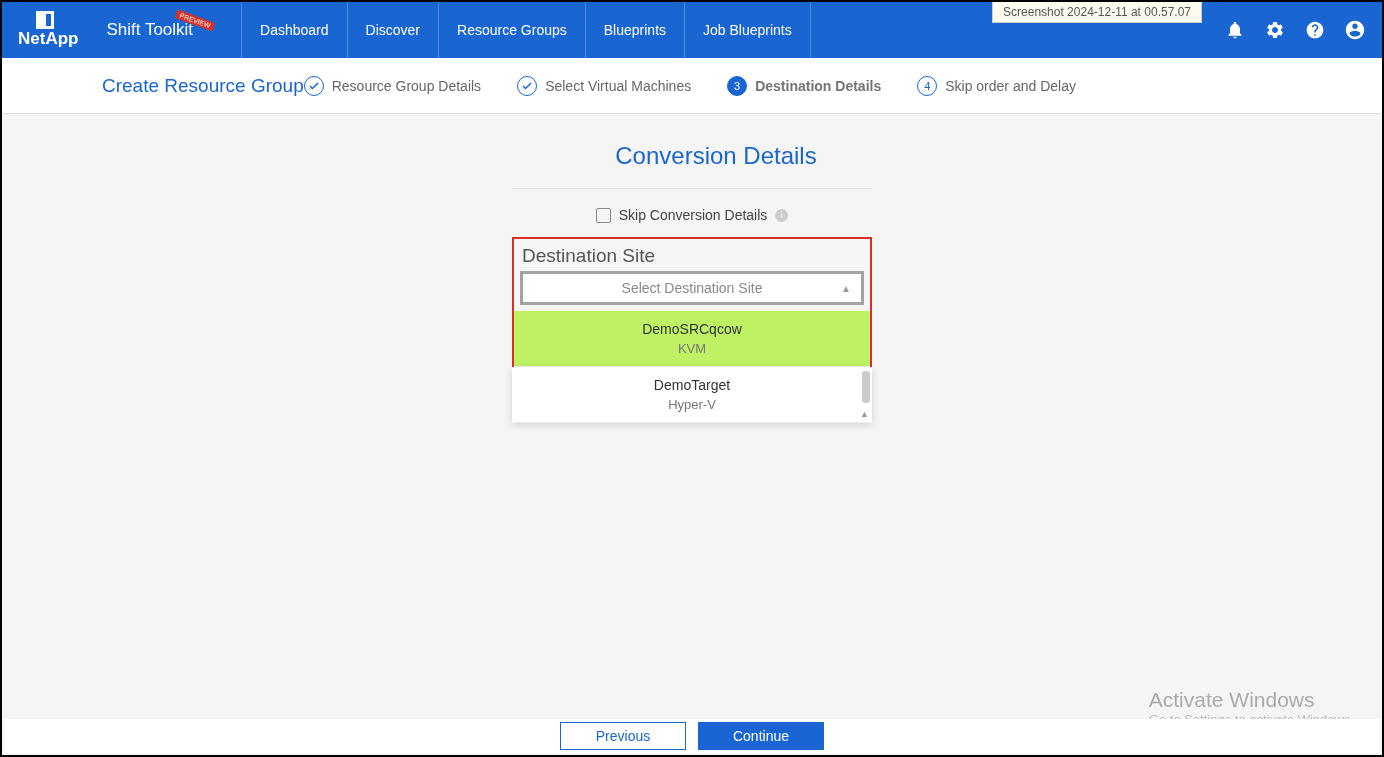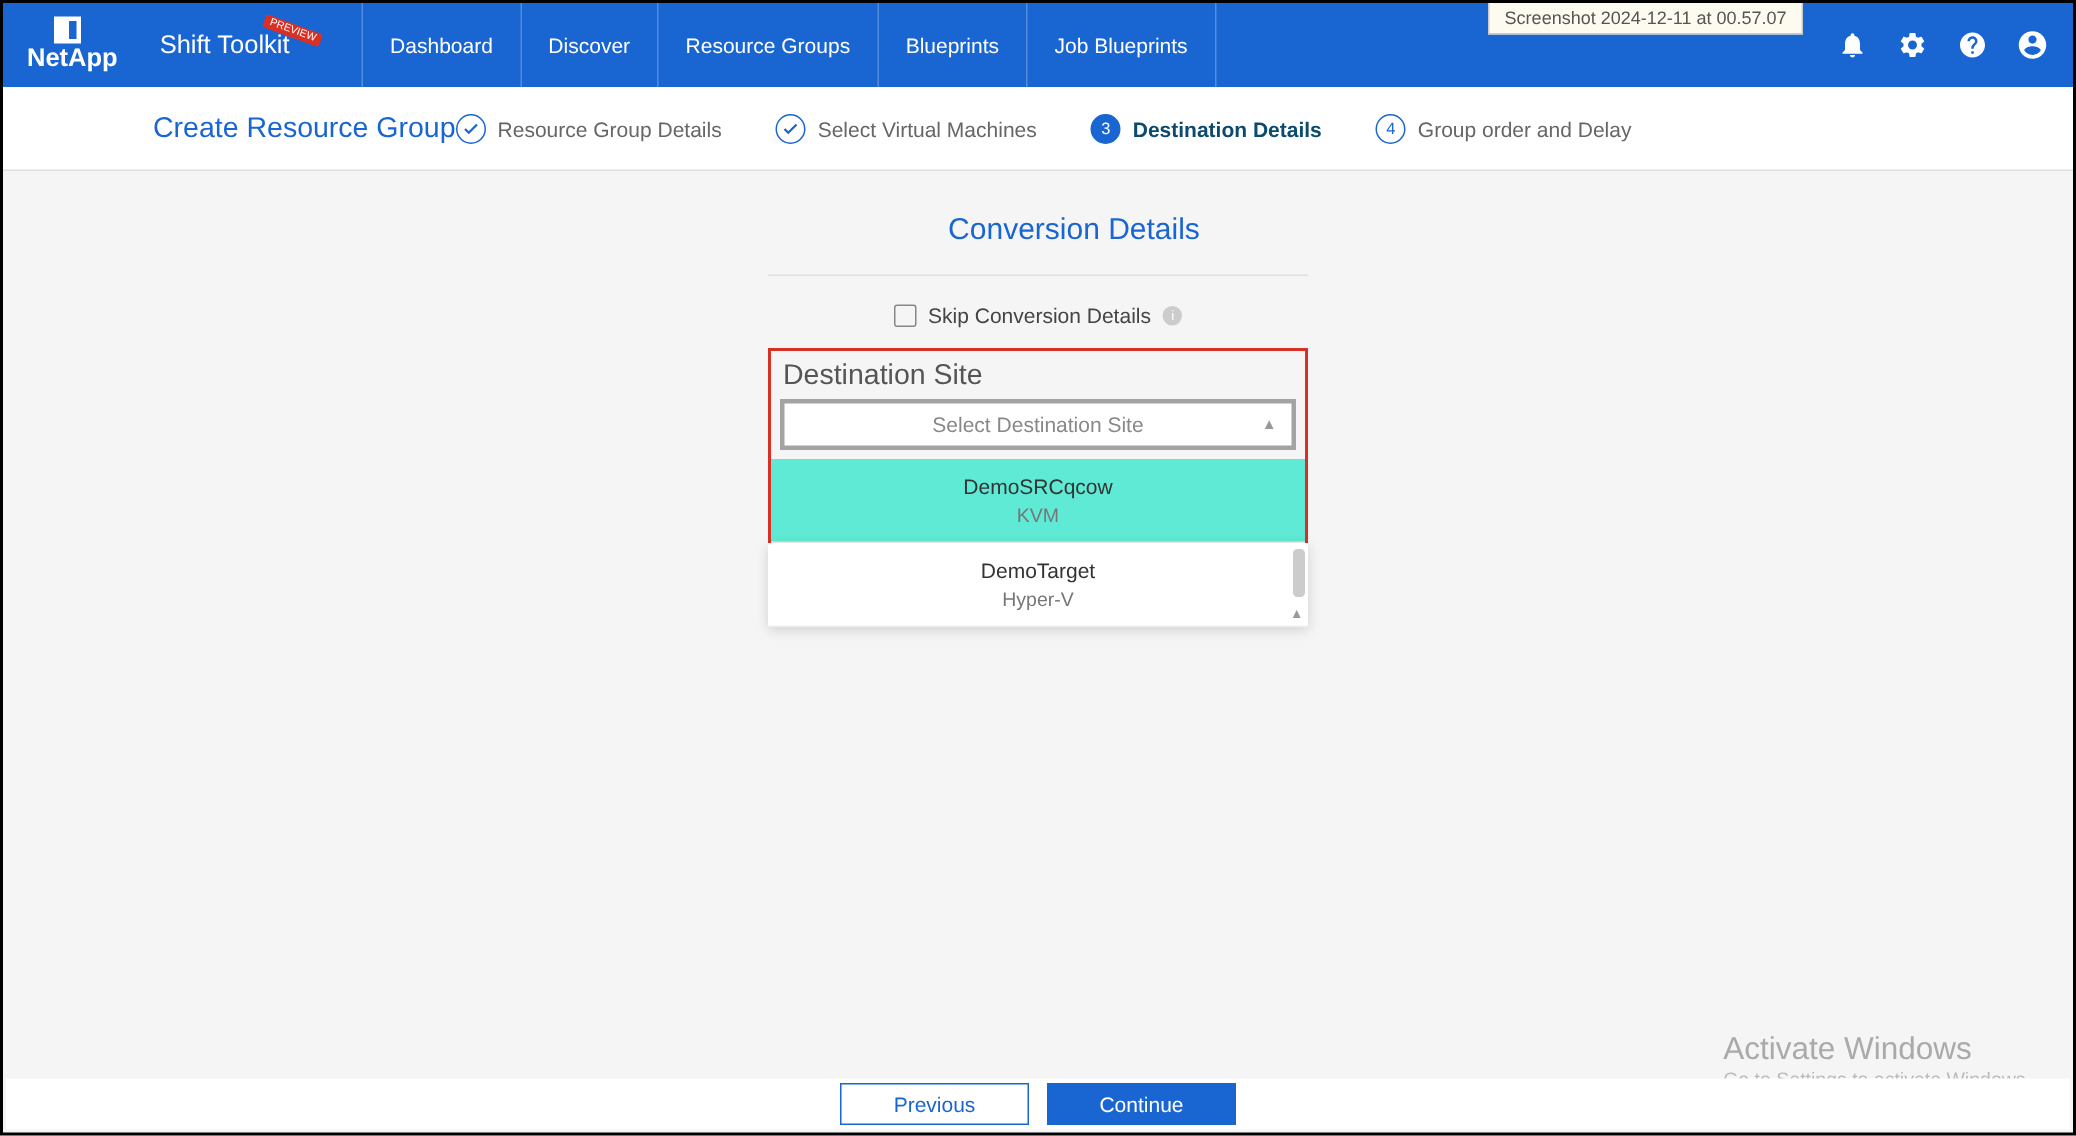--- a/index.html
+++ b/index.html
@@ -21,24 +21,24 @@
     .tooltip-box { position: absolute; top: -1px; right: 180px; background: #fdfbef; border: 1px solid #ccc; padding: 3px 10px; font-size: 12px; color: #555; z-index: 100; }
     
     .stepper-bar { background: white; height: 56px; display: flex; align-items: center; padding: 0 40px 0 100px; border-bottom: 1px solid #e0e0e0; }
     .page-label { color: #1966d2; font-size: 19px; font-weight: 400; }
     .steps { display: flex; gap: 36px; }
     .step { display: flex; align-items: center; gap: 8px; font-size: 14px; }
     .step-circle { width: 20px; height: 20px; border: 1.5px solid #1966d2; border-radius: 50%; display: flex; align-items: center; justify-content: center; font-size: 11px; color: #1966d2; }
     .step-circle.filled { background: #1966d2; color: white; border-color: #1966d2; }
     .step-circle svg { width: 12px; height: 12px; }
     .step-label { color: #666; }
-    .step.active .step-label { color: #0c4a6e; font-weight: 600; }
+    .step.active .step-label { color: #737373; font-weight: 600; }
     
     .content { padding-top: 28px; display: flex; flex-direction: column; align-items: center; }
-    .section-title { color: #1966d2; font-size: 20px; font-weight: 400; margin-bottom: 18px; margin-left: 48px; }
+    .section-title { color: #1966d2; font-size: 24px; font-weight: 400; margin-bottom: 18px; margin-left: 48px; }
     .divider { width: 360px; height: 1px; background: #e0e0e0; margin-bottom: 18px; }
     
     .checkbox-row { display: flex; align-items: center; gap: 8px; margin-bottom: 14px; font-size: 14px; color: #444; }
     .checkbox-box { width: 15px; height: 15px; border: 1.5px solid #888; border-radius: 2px; }
     .info-icon { width: 13px; height: 13px; border-radius: 50%; background: #ccc; color: white; font-size: 9px; display: flex; align-items: center; justify-content: center; }
     
     .highlight-box { border: 2px solid #d93025; padding: 0; width: 360px; }
     .field-label { font-size: 19px; color: #555; padding: 6px 8px 4px 8px; }
     .select-box { margin: 0 6px 6px 6px; border: 3px solid #a3a3a3; height: 34px; display: flex; align-items: center; justify-content: center; position: relative; color: #888; font-size: 14px; background: white; }
     .select-caret { position: absolute; right: 10px; font-size: 10px; color: #999; }
@@ -122,42 +122,42 @@
           </svg>
         </div>
       <span class="step-label">Select Virtual Machines</span>
     </div>
     <div class="step active">
       <div class="step-circle filled">3</div>
       <span class="step-label">Destination Details</span>
     </div>
     <div class="step">
       <div class="step-circle">4</div>
-      <span class="step-label">Group order and Delay</span>
+      <span class="step-label">Skip order and Delay</span>
     </div>
   </div>
 </div>
 
 <div class="content">
   <div class="section-title">Conversion Details</div>
   <div class="divider"></div>
 
   <div class="checkbox-row">
     <div class="checkbox-box"></div>
     <span>Skip Conversion Details</span>
     <div class="info-icon">i</div>
   </div>
 
   <div class="highlight-box">
     <div class="field-label">Destination Site</div>
     <div class="select-box">
       <span>Select Destination Site</span>
       <span class="select-caret">▲</span>
     </div>
-    <div class="dropdown-option" style="background:#5eead4;">
+    <div class="dropdown-option" style="background:#bef264;">
       <div class="option-name">DemoSRCqcow</div>
       <div class="option-type">KVM</div>
     </div>
   </div>
 
   <div class="dropdown" style="width:360px;">
     <div class="dropdown-option">
       <div class="option-name">DemoTarget</div>
       <div class="option-type">Hyper-V</div>
     </div>

